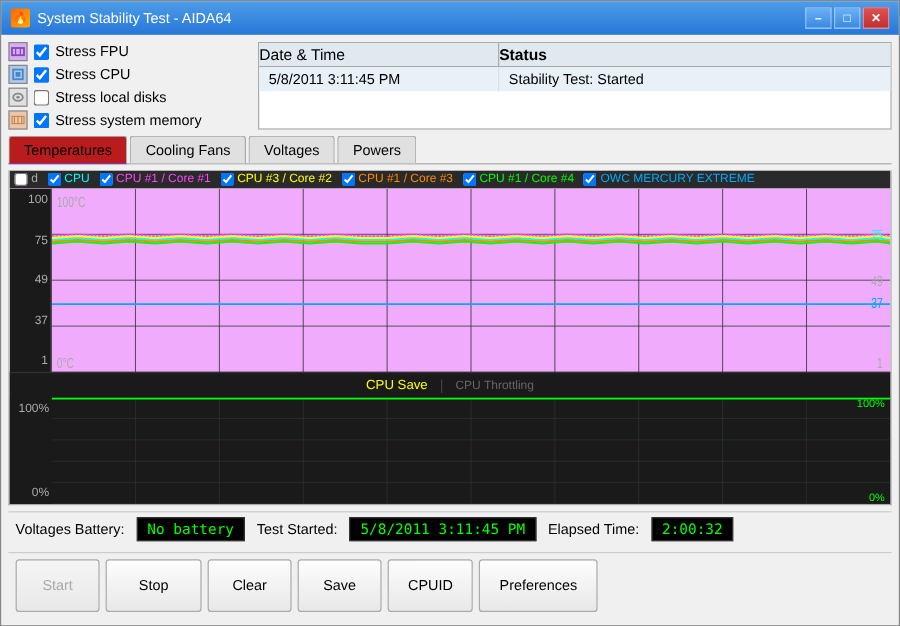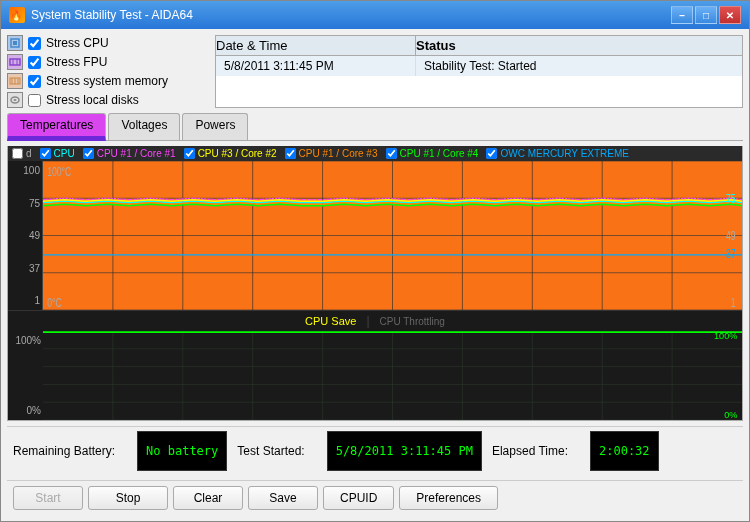--- a/index.html
+++ b/index.html
@@ -158,22 +158,22 @@
       padding: 4px 12px;
       border: 1px solid #aaa;
       border-bottom: none;
       background: #e0e0e0;
       cursor: pointer;
       font-size: 12px;
       margin-right: 2px;
       border-radius: 3px 3px 0 0;
     }
     .tab.active {
-      background: #d946ef;
-      border-bottom: 5px solid #6d28d9;
+      background: #b91c1c;
+      border-bottom: 1px solid #6d28d9;
       margin-bottom: -1px;
       z-index: 1;
     }
     .chart-area {
       flex: 1;
       display: flex;
       flex-direction: column;
       border: 1px solid #aaa;
       border-top: none;
       overflow: hidden;
@@ -195,21 +195,21 @@
     }
     .legend-checkbox {
       width: 11px;
       height: 11px;
     }
     .legend-label {
       font-size: 10px;
     }
     .temp-chart {
       flex: 1;
-      background: #f97316;
+      background: #f0abfc;
       position: relative;
       display: flex;
       overflow: hidden;
       min-height: 100px;
     }
     .chart-y-axis {
       width: 35px;
       background: #1a1a1a;
       display: flex;
       flex-direction: column;
@@ -285,37 +285,36 @@
       border-top: 1px solid #ccc;
       flex-shrink: 0;
     }
     .status-label {
       font-size: 12px;
       color: #000;
     }
     .status-value {
       background: #000;
       color: #00ff00;
-      padding: 12px 8px;
+      padding: 2px 8px;
       font-size: 12px;
       font-family: monospace;
       border: 1px solid #333;
-      margin-left: 12px;
     }
     .button-bar {
       display: flex;
       align-items: center;
       gap: 5px;
       padding: 5px 6px;
       background: #f0f0f0;
       border-top: 1px solid #ccc;
       flex-shrink: 0;
     }
     .btn {
-      padding: 4px 16px;
+      padding: 14px 16px;
       border: 1px solid #aaa;
       background: linear-gradient(to bottom, #fdfdfd, #e8e8e8);
       cursor: pointer;
       font-size: 12px;
       border-radius: 3px;
       min-width: 70px;
       text-align: center;
     }
     .btn:disabled, .btn.disabled {
       color: #aaa;
@@ -346,80 +345,81 @@
       <div class="title-btn">□</div>
       <div class="title-btn close">✕</div>
     </div>
   </div>
 
   <div class="content-area">
 
     <div class="top-section">
       <div class="checkboxes-panel">
 
-        <div class="checkbox-item">
-          <div class="icon-box icon-cpu">
-            <svg width="12" height="12" viewBox="0 0 12 12">
-                <rect x="2" y="2" width="8" height="8" fill="none" stroke="#4488cc" stroke-width="1.5"></rect>
-                <rect x="4" y="4" width="4" height="4" fill="#4488cc"></rect>
-              </svg>
-          </div>
-          <input type="checkbox" class="checkbox-input" checked="" style="">
-          <span class="checkbox-label">Stress CPU</span>
-        </div>
         <div class="checkbox-item">
           <div class="icon-box icon-fpu">
             <svg width="12" height="12" viewBox="0 0 12 12">
                 <rect x="1" y="3" width="10" height="6" fill="none" stroke="#8844cc" stroke-width="1.5"></rect>
                 <line x1="4" y1="3" x2="4" y2="9" stroke="#8844cc" stroke-width="1"></line>
                 <line x1="8" y1="3" x2="8" y2="9" stroke="#8844cc" stroke-width="1"></line>
               </svg>
           </div>
           <input type="checkbox" class="checkbox-input" checked="" style="">
           <span class="checkbox-label">Stress FPU</span>
+        </div>
+        <div class="checkbox-item">
+          <div class="icon-box icon-cpu">
+            <svg width="12" height="12" viewBox="0 0 12 12">
+                <rect x="2" y="2" width="8" height="8" fill="none" stroke="#4488cc" stroke-width="1.5"></rect>
+                <rect x="4" y="4" width="4" height="4" fill="#4488cc"></rect>
+              </svg>
+          </div>
+          <input type="checkbox" class="checkbox-input" checked="" style="">
+          <span class="checkbox-label">Stress CPU</span>
+        </div>
+        <div class="checkbox-item">
+          <div class="icon-box icon-disk">
+            <svg width="12" height="12" viewBox="0 0 12 12">
+                <ellipse cx="6" cy="6" rx="4" ry="3" fill="none" stroke="#888" stroke-width="1.5"></ellipse>
+                <ellipse cx="6" cy="6" rx="1.5" ry="1" fill="#888"></ellipse>
+              </svg>
+          </div>
+          <input type="checkbox" class="checkbox-input" style="">
+          <span class="checkbox-label">Stress local disks</span>
         </div>
         <div class="checkbox-item">
           <div class="icon-box icon-mem">
             <svg width="12" height="12" viewBox="0 0 12 12">
                 <rect x="1" y="3" width="10" height="6" fill="none" stroke="#cc8844" stroke-width="1"></rect>
                 <line x1="3" y1="3" x2="3" y2="9" stroke="#cc8844" stroke-width="1"></line>
                 <line x1="6" y1="3" x2="6" y2="9" stroke="#cc8844" stroke-width="1"></line>
                 <line x1="9" y1="3" x2="9" y2="9" stroke="#cc8844" stroke-width="1"></line>
               </svg>
           </div>
           <input type="checkbox" class="checkbox-input" checked="" style="">
           <span class="checkbox-label">Stress system memory</span>
         </div>
-        <div class="checkbox-item">
-          <div class="icon-box icon-disk">
-            <svg width="12" height="12" viewBox="0 0 12 12">
-                <ellipse cx="6" cy="6" rx="4" ry="3" fill="none" stroke="#888" stroke-width="1.5"></ellipse>
-                <ellipse cx="6" cy="6" rx="1.5" ry="1" fill="#888"></ellipse>
-              </svg>
-          </div>
-          <input type="checkbox" class="checkbox-input" style="">
-          <span class="checkbox-label">Stress local disks</span>
-        </div>
       </div>
 
       <div class="log-panel">
         <div class="log-header">
           <div class="log-header-cell">Date &amp; Time</div>
           <div class="log-header-cell">Status</div>
         </div>
         <div class="log-row">
           <div class="log-cell">5/8/2011 3:11:45 PM</div>
           <div class="log-cell">Stability Test: Started</div>
         </div>
       </div>
     </div>
 
     <div class="tabs-section">
       <div class="tab-bar">
         <div class="tab active">Temperatures</div>
+        <div class="tab">Cooling Fans</div>
         <div class="tab">Voltages</div>
         <div class="tab">Powers</div>
       </div>
     </div>
 
     <div class="chart-area">
 
       <div class="chart-legend">
         <div class="legend-item">
           <input type="checkbox" class="legend-checkbox" style="">
@@ -536,21 +536,21 @@
 
               <text x="606" y="7" fill="#00ff00" font-size="8" text-anchor="end">100%</text>
               <text x="606" y="78" fill="#00ff00" font-size="8" text-anchor="end">0%</text>
             </svg>
           </div>
         </div>
       </div>
     </div>
 
     <div class="status-bar">
-      <span class="status-label">Remaining Battery:</span>
+      <span class="status-label">Voltages Battery:</span>
       <span class="status-value">No battery</span>
       <span class="status-label">Test Started:</span>
       <span class="status-value">5/8/2011 3:11:45 PM</span>
       <span class="status-label">Elapsed Time:</span>
       <span class="status-value">2:00:32</span>
     </div>
 
     <div class="button-bar">
       <button class="btn disabled" disabled="">Start</button>
       <button class="btn stop-btn">Stop</button>

